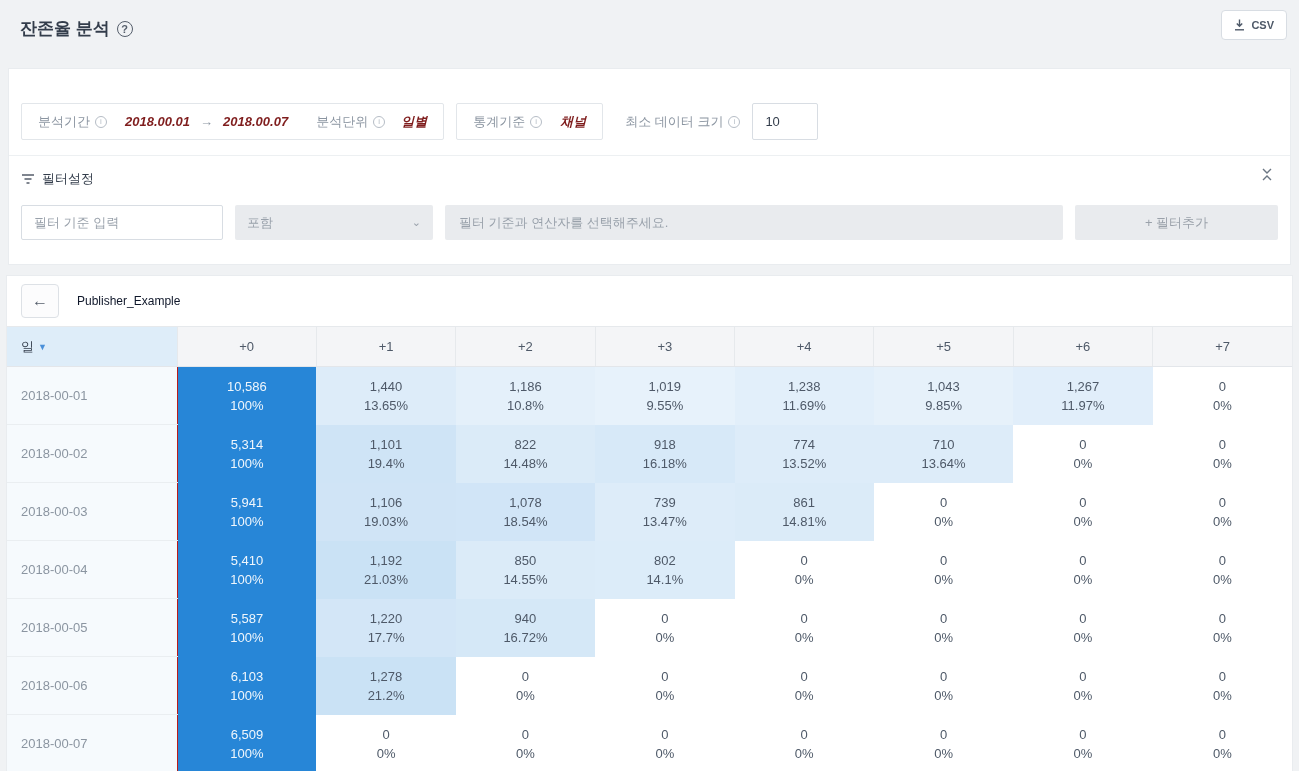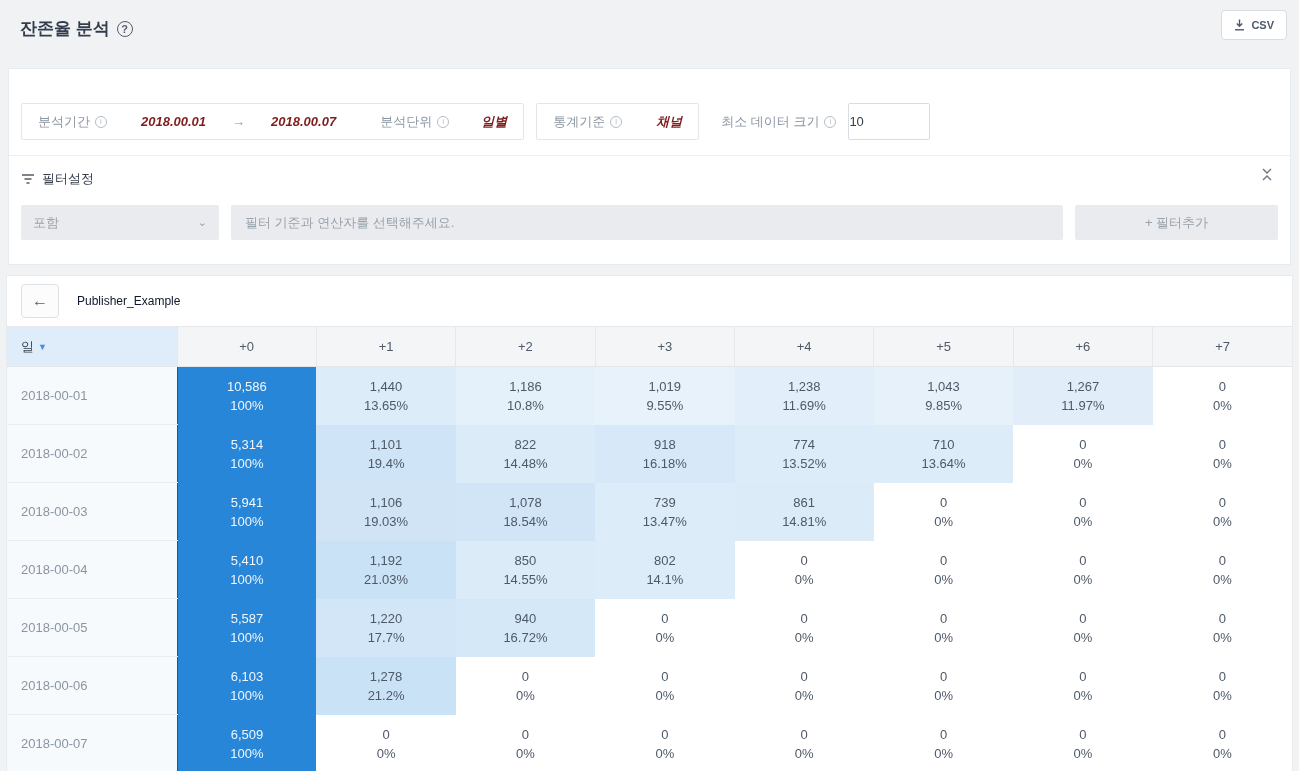--- a/index.html
+++ b/index.html
@@ -25,33 +25,33 @@
     border:1px solid #d8dde3; border-radius:4px;
     font-size:11px; font-weight:bold; color:#4e5968; cursor:pointer;
   }
   
   .card { background:#fff; border:1px solid #e9ecef; }
   .settings-card { margin:0 8px; height:197px; padding:14px 12px; }
   .section-head { display:flex; align-items:center; gap:7px; font-size:13px; color:#333d4b; position:relative; }
   .settings-row { display:flex; align-items:center; margin-top:20px; }
   .setting-box {
     display:flex; align-items:center; height:37px; padding:0 16px;
-    border:1px solid #e2e6ea; border-radius:2px; background:#fff;gap:16px;
+    border:1px solid #e2e6ea; border-radius:2px; background:#fff;
   }
   .setting-box .lbl, .inline-lbl { color:#8b95a1; display:inline-flex; align-items:center; gap:5px; }
   .val { font-weight:bold; color:#7f1d1d;font-style:italic; }
   .info-circle {
     display:inline-flex; align-items:center; justify-content:center;
     width:12px; height:12px; border:1px solid #b6bdc6; border-radius:50%;
     font-size:8px; color:#b6bdc6; font-style:normal;
   }
   .arrow-sep { color:#8b95a1; margin:0 10px; }
   .min-size-input {
-    width:82px; height:37px; border:1px solid #d8dde3; border-radius:2px;
-    padding:0 0; font-size:13px; color:#333d4b; font-family:inherit; background:#fff;
+    width:66px; height:37px; border:1px solid #d8dde3; border-radius:2px;
+    padding:0 12px; font-size:13px; color:#333d4b; font-family:inherit; background:#fff;
   }
   .divider { height:1px; background:#edf0f2; margin:15px -12px 14px; }
   .collapse-btn { position:absolute; right:6px; top:-2px; cursor:pointer; display:flex; flex-direction:column; align-items:center; gap:1px; }
   .filter-row { display:flex; align-items:center; gap:12px; margin-top:17px; }
   .filter-input {
     width:202px; height:35px; border:1px solid #d8dde3; border-radius:2px;
     padding:0 12px; font-size:13px; font-family:inherit; color:#333d4b; background:#fff;
   }
   .filter-input::placeholder, .filter-value::placeholder { color:#99a1ab; }
   .filter-select {
@@ -157,20 +157,21 @@
       <svg width="10" height="6" viewBox="0 0 10 6">
           <path d="M1 1 L5 5 L9 1" stroke="#6b7683" stroke-width="1.4" fill="none"></path>
         </svg>
       <svg width="10" height="6" viewBox="0 0 10 6">
           <path d="M1 5 L5 1 L9 5" stroke="#6b7683" stroke-width="1.4" fill="none"></path>
         </svg>
     </span>
   </div>
 
   <div class="filter-row">
+    <input class="filter-input" type="text" placeholder="필터 기준 입력" style="">
     <div class="filter-select">
       <span>포함</span>
       <span style="font-size:11px;">⌄</span>
     </div>
     <input class="filter-value" type="text" placeholder="필터 기준과 연산자를 선택해주세요." style="">
     <button class="add-filter-btn">+ 필터추가</button>
   </div>
 </div>
 
 <div class="table-card">

